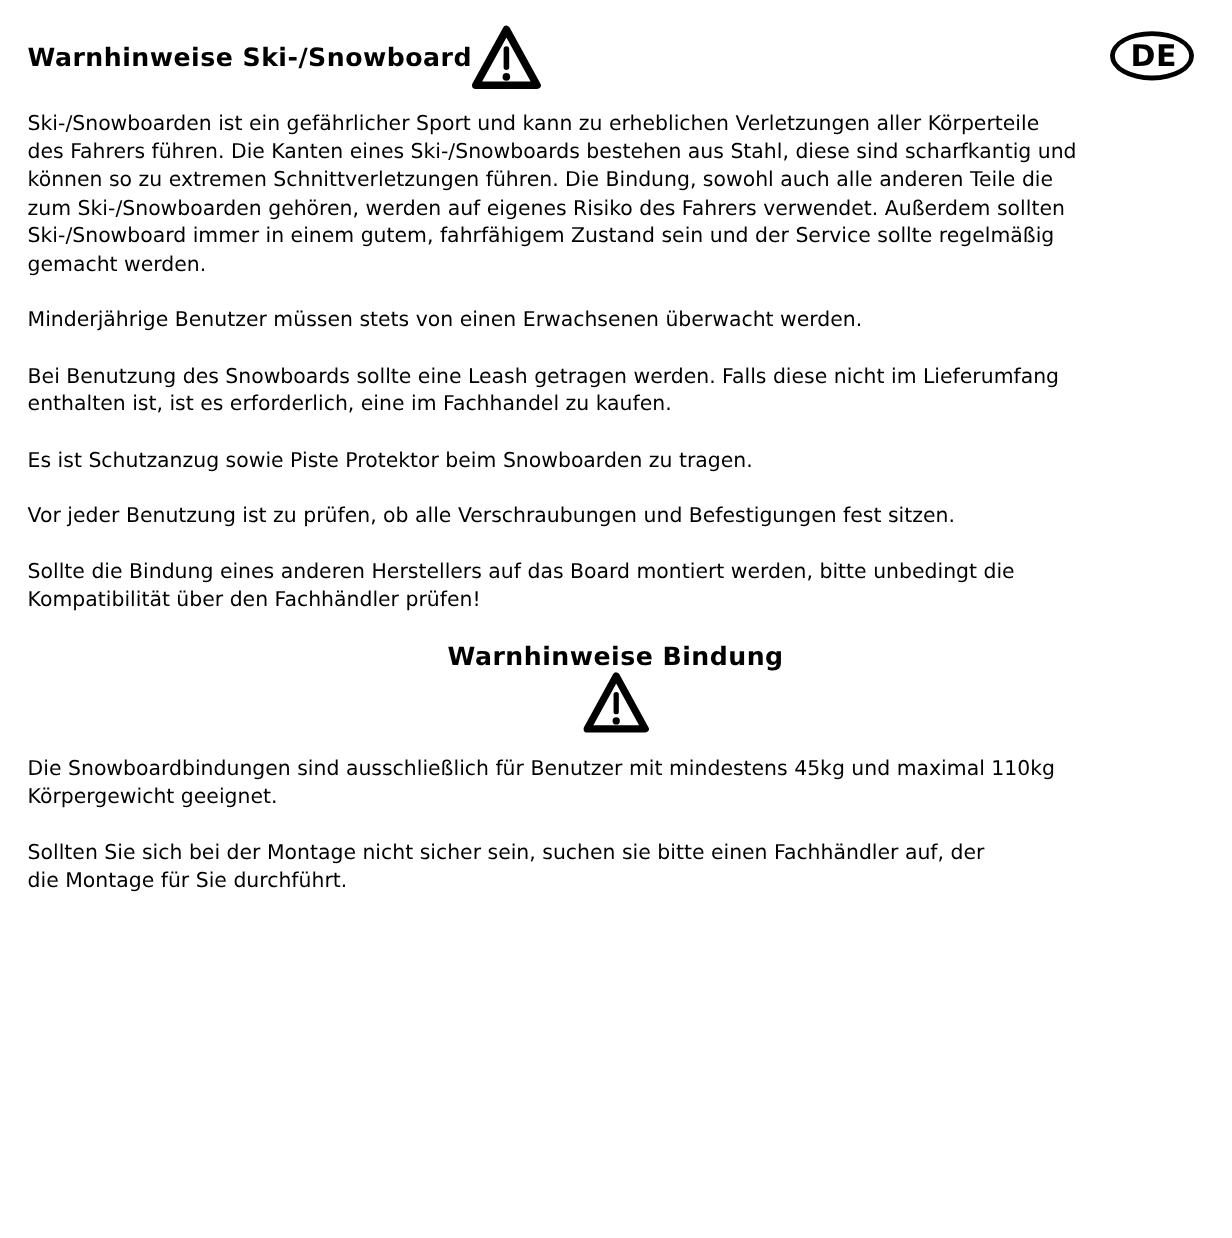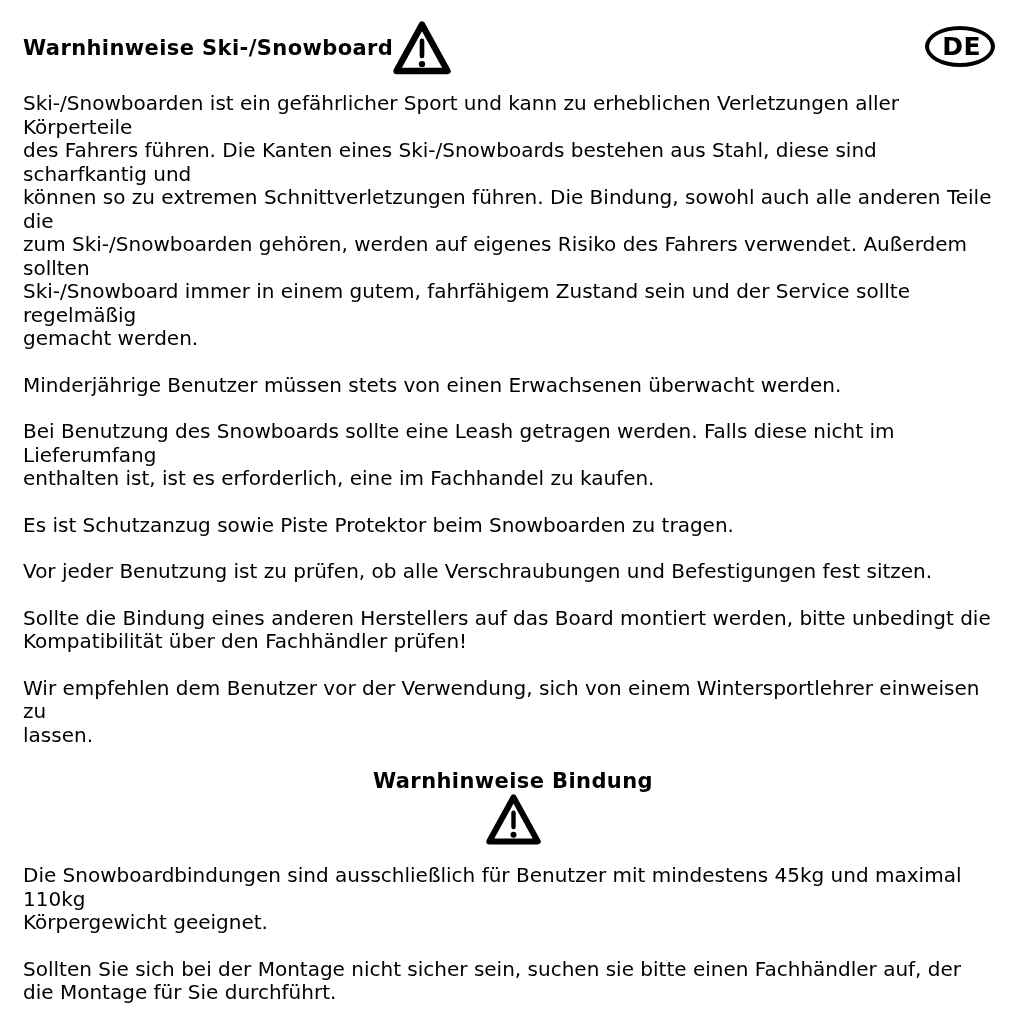--- a/index.html
+++ b/index.html
@@ -53,21 +53,21 @@
     border: 4px solid #000;
     border-radius: 50%;
     display: flex;
     align-items: center;
     justify-content: flex-end;
     font-weight: bold;
     font-size: 25px;
     letter-spacing: 0.5px;
   }
   p.body-text {
-    font-size: 20px;
+    font-size: 17px;
     line-height: 23.5px;
     margin: 0 0 23px 0;
     white-space: pre-line;
   }
 </style>
 </head>
 <body>
 
 <div class="page">
 
@@ -91,22 +91,20 @@
 zum Ski-/Snowboarden gehören, werden auf eigenes Risiko des Fahrers verwendet. Außerdem sollten
 Ski-/Snowboard immer in einem gutem, fahrfähigem Zustand sein und der Service sollte regelmäßig
 gemacht werden.</p>
   <p class="body-text">Minderjährige Benutzer müssen stets von einen Erwachsenen überwacht werden.</p>
   <p class="body-text">Bei Benutzung des Snowboards sollte eine Leash getragen werden. Falls diese nicht im Lieferumfang
 enthalten ist, ist es erforderlich, eine im Fachhandel zu kaufen.</p>
   <p class="body-text">Es ist Schutzanzug sowie Piste Protektor beim Snowboarden zu tragen.</p>
   <p class="body-text">Vor jeder Benutzung ist zu prüfen, ob alle Verschraubungen und Befestigungen fest sitzen.</p>
   <p class="body-text">Sollte die Bindung eines anderen Herstellers auf das Board montiert werden, bitte unbedingt die
 Kompatibilität über den Fachhändler prüfen!</p>
-  <p class="body-text">Wir empfehlen dem Benutzer vor der Verwendung, sich von einem Wintersportlehrer einweisen zu
-lassen.</p>
 
   <div class="heading-row second">
     <h1>Warnhinweise Bindung</h1>
     <span class="warning-triangle">
       <svg width="55" height="55" viewBox="0 0 100 100" aria-hidden="true">
         <path d="M50 8 L94 88 L6 88 Z" fill="none" stroke="#000" stroke-width="11" stroke-linejoin="round"></path>
         <line x1="50" y1="36" x2="50" y2="62" stroke="#000" stroke-width="8" stroke-linecap="round"></line>
         <circle cx="50" cy="76" r="5.5" fill="#000"></circle>
       </svg>
     </span>

